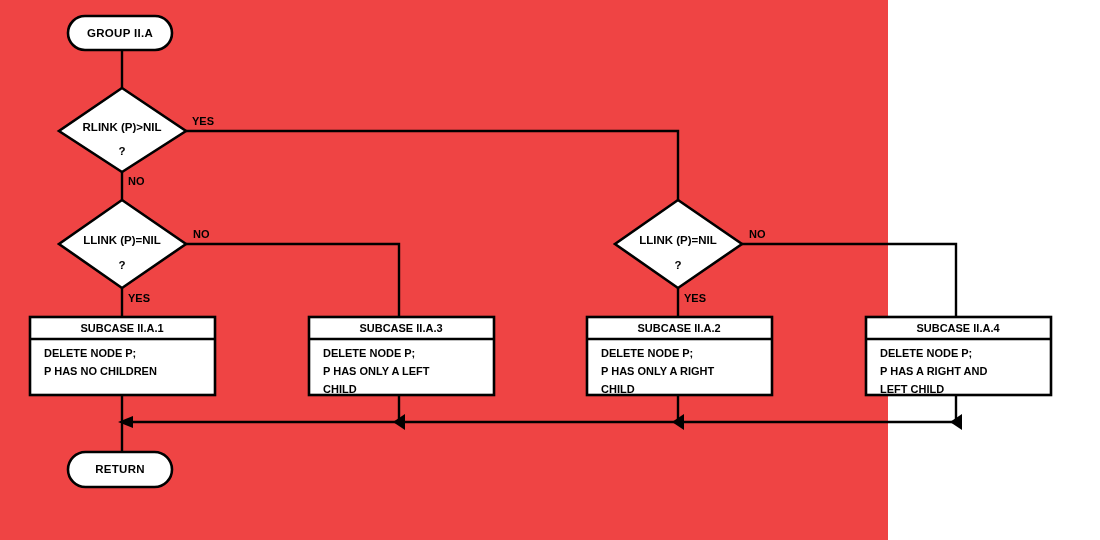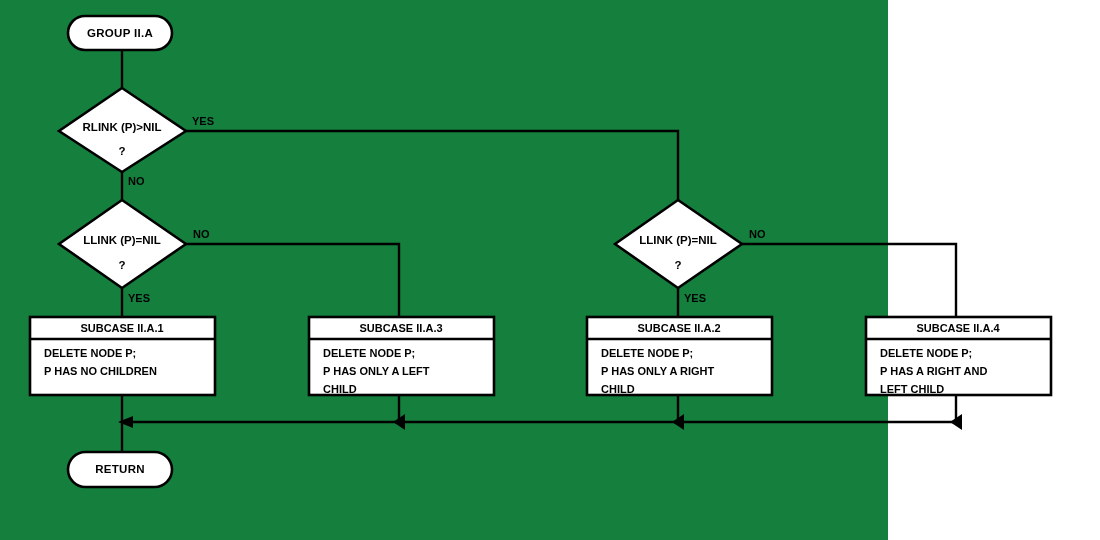--- a/index.html
+++ b/index.html
@@ -4,21 +4,21 @@
 <style>
   html, body {
     margin: 0;
     padding: 0;
     background: #ffffff;
   }
   #canvas {
     position: relative;
     width: 888px;
     height: 540px;
-    background: #15803d;
+    background: #ef4444;
     font-family: "Liberation Sans", sans-serif;
   }
   svg#flow {
     position: absolute;
     top: 0;
     left: 0;
     width: 1100px;
     height: 540px;
   }
   .shape-stroke {

